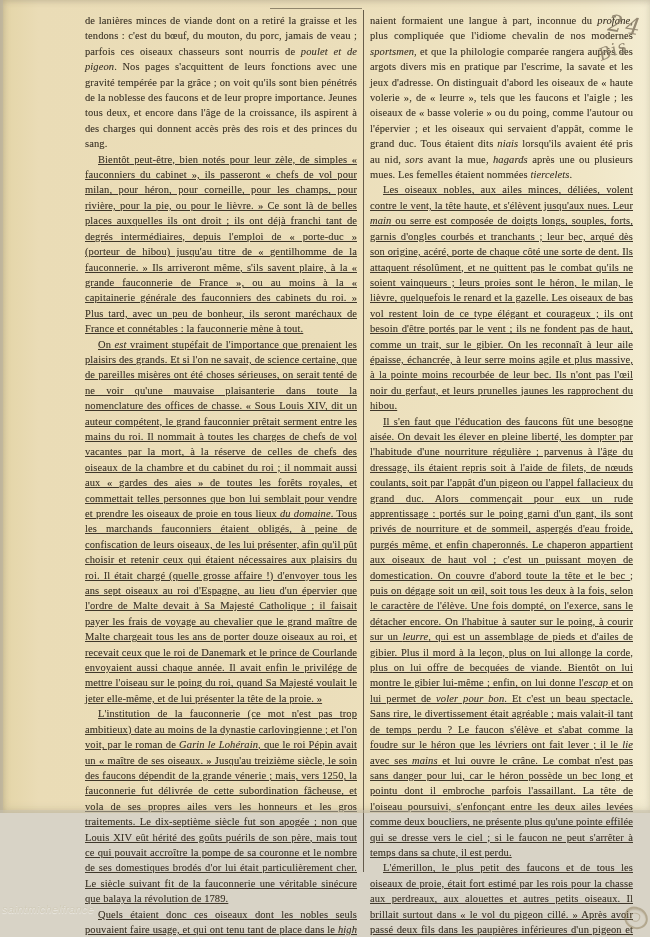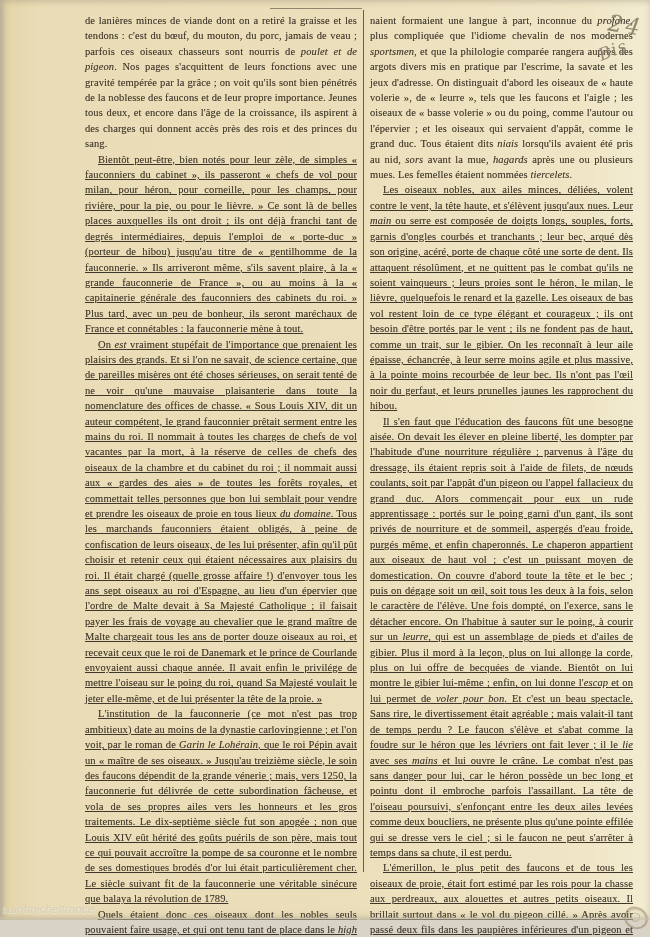--- a/index.html
+++ b/index.html
@@ -6,21 +6,21 @@
     margin: 0;
     padding: 0;
     width: 650px;
     height: 937px;
     overflow: hidden;
     background: #d8d3c6;
   }
   .page {
     position: relative;
     width: 650px;
-    height: 920px;
+    height: 813px;
     background:
       linear-gradient(90deg, #e3d4a6 0%, #eadcb6 6%, #ebdeba 50%, #f0e6c6 90%, #f3ecd2 100%);
     box-shadow:
       inset 4px 0 6px rgba(120,110,90,0.25),
       inset 0 -4px 8px rgba(150,140,115,0.18),
       inset 0 3px 5px rgba(160,150,125,0.15);
     font-family: "Liberation Serif", "DejaVu Serif", serif;
     color: #3f372a;
   }
   .page::before {

